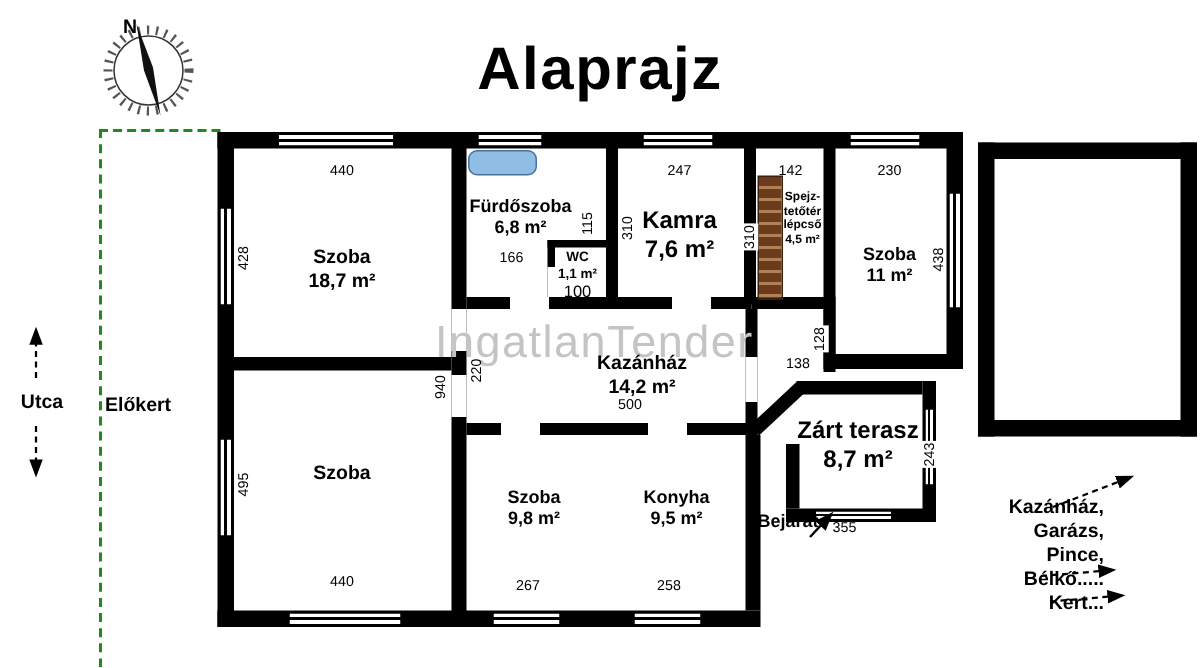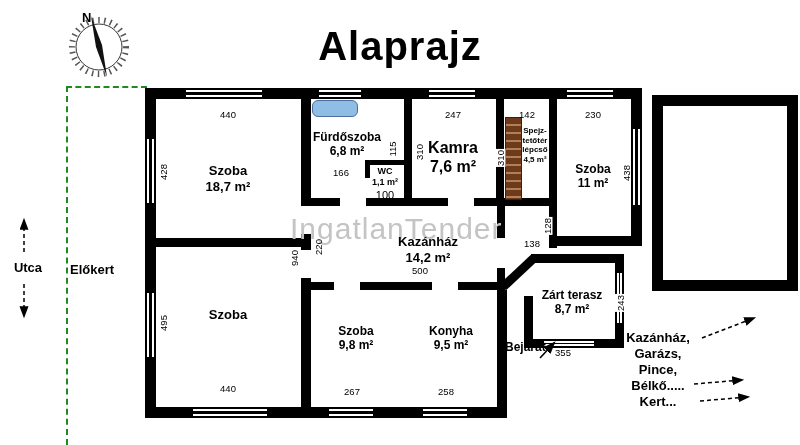--- a/index.html
+++ b/index.html
@@ -144,21 +144,21 @@
     <div>Szoba</div>
   </div>
   <div class="room" style="left:317px;top:324px;width:78px;font-size:12px">
     <div>Szoba</div>
     <div>9,8 m²</div>
   </div>
   <div class="room" style="left:411px;top:324px;width:80px;font-size:12px">
     <div>Konyha</div>
     <div>9,5 m²</div>
   </div>
-  <div class="room" style="left:530px;top:288px;width:84px;font-size:12px">
+  <div class="room" style="left:530px;top:278px;width:84px;font-size:16px">
     <div>Zárt terasz</div>
     <div>8,7 m²</div>
   </div>
 
   <div class="dim" style="left:228px;top:114px">440</div>
   <div class="dim" style="left:306px;top:114px;font-size:8.5px">44</div>
   <div class="dim rot" style="left:163px;top:172px">428</div>
   <div class="dim" style="left:341px;top:172px">166</div>
   <div class="dim rot" style="left:392px;top:149px">115</div>
   <div class="dim" style="left:385px;top:195px;font-size:11px">100</div>
@@ -175,21 +175,21 @@
   <div class="dim rot bg" style="left:547px;top:226px">128</div>
   <div class="dim rot bg" style="left:620px;top:303px">243</div>
   <div class="dim" style="left:563px;top:352px">355</div>
   <div class="dim rot" style="left:163px;top:323px">495</div>
   <div class="dim" style="left:228px;top:388px">440</div>
   <div class="dim" style="left:352px;top:391px">267</div>
   <div class="dim" style="left:446px;top:391px">258</div>
 
   <div class="lbl" style="left:505px;top:340px;font-size:12px">Bejárat</div>
 
-  <div class="lbl" style="left:612px;top:330px;width:92px;text-align:center;font-size:13px;line-height:16px">
+  <div class="lbl" style="left:644px;top:330px;width:92px;text-align:right;font-size:13px;line-height:16px">
     <div>Kazánház,</div>
     <div>Garázs,</div>
     <div>Pince,</div>
     <div>Bélkő.....</div>
     <div>Kert...</div>
   </div>
 
   <svg class="overlay" width="800" height="445" viewBox="0 0 800 445">
     <defs>
       <marker id="ah" markerWidth="9" markerHeight="8" refX="6.5" refY="3" orient="auto">

